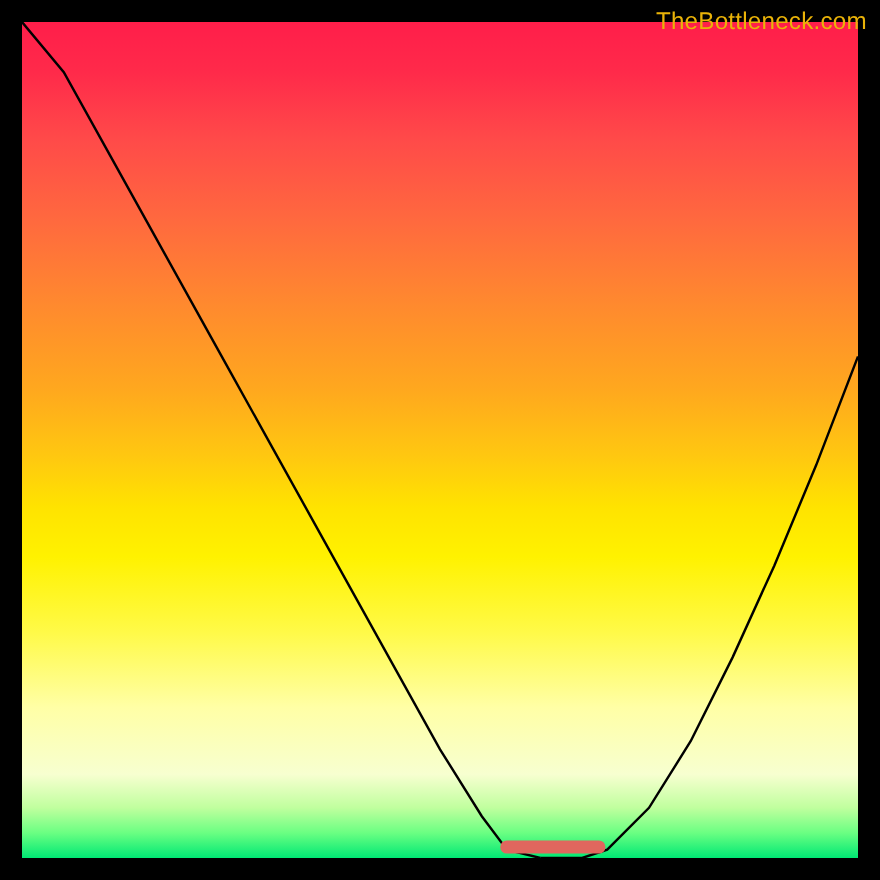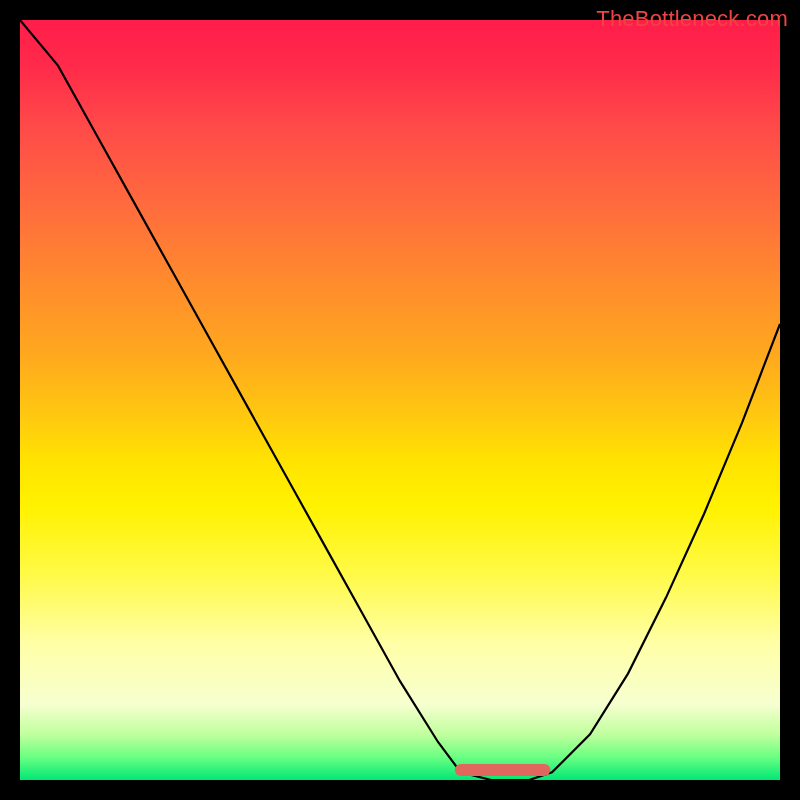--- a/index.html
+++ b/index.html
@@ -8,21 +8,21 @@
     height: 800px;
     background: #000;
     position: relative;
     overflow: hidden;
     font-family: Arial, sans-serif;
   }
   .watermark {
     position: absolute;
     top: 6px;
     right: 12px;
-    color: #ef4444;
+    color: #eab308;
     font-size: 22px;
     font-weight: 500;
     z-index: 10;
     letter-spacing: 0.2px;
   }
   .plot-area {
     position: absolute;
     left: 20px;
     top: 20px;
     width: 760px;

